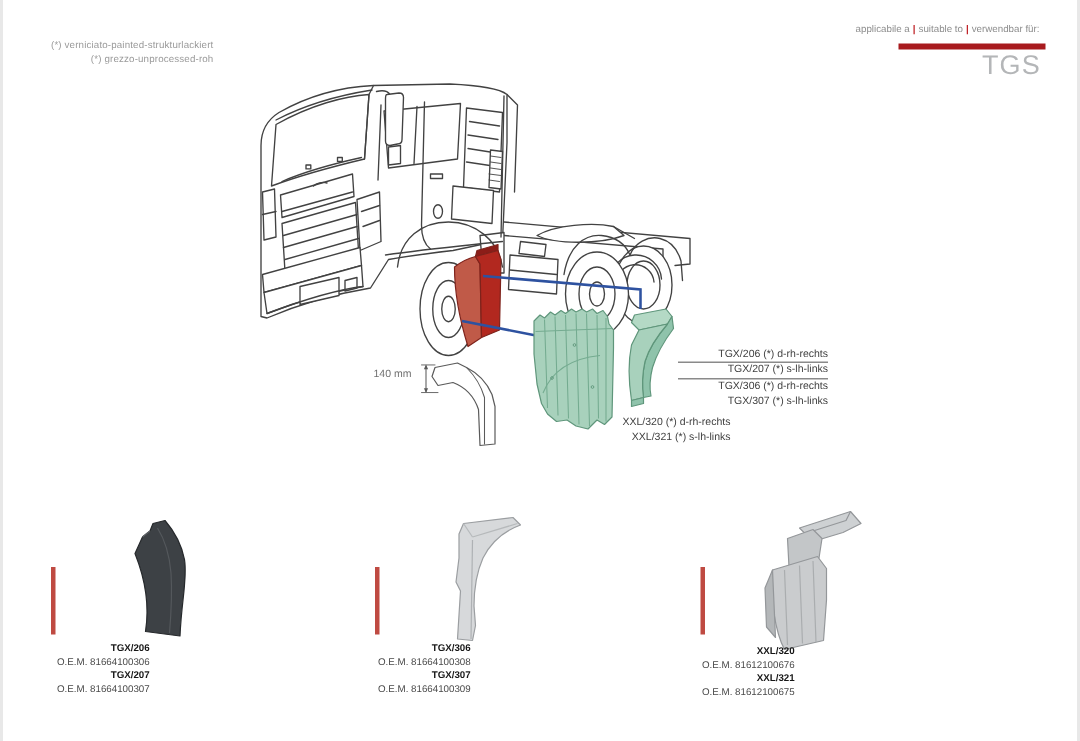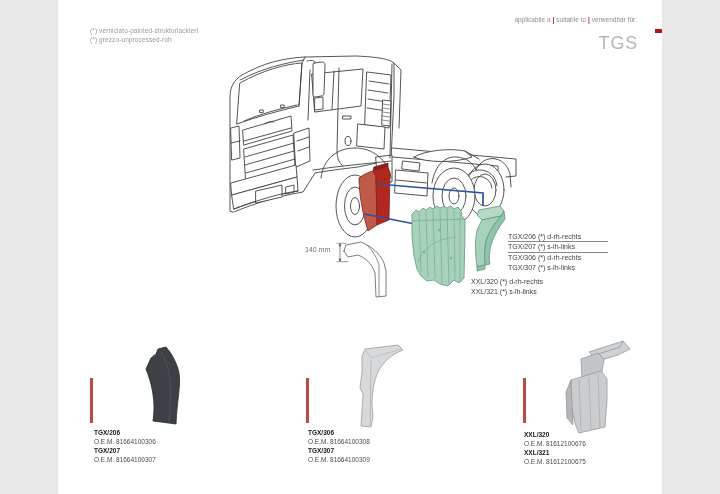--- a/index.html
+++ b/index.html
@@ -1,18 +1,18 @@
 <!DOCTYPE html>
 <html><head>
 <meta charset="utf-8">
 <style>
   html,body{margin:0;padding:0;background:#e8e8e8;}
   .page{
-    position:relative;width:604px;height:494px;background:#ffffff;
-    font-family:"Liberation Sans", sans-serif;overflow:hidden;margin:0 auto;
+    position:relative;width:716px;height:494px;background:#ffffff;
+    font-family:"Liberation Sans", sans-serif;overflow:hidden;margin:0 auto;text-align:right;
   }
   .abs{position:absolute;}
   
   .notes{left:32px;top:27px;font-size:6.5px;line-height:8.5px;color:#9a9a9a;letter-spacing:.1px;}
   
   .applicability{right:25px;top:16px;font-size:6.5px;color:#8d8d8d;white-space:nowrap;}
   .applicability .pipe{color:#bf2126;padding:0 2px;font-weight:bold;}
   .header-rule{left:597px;top:29px;width:98px;height:4px;background:#a81a1e;}
   .model{right:24px;top:34px;font-size:18px;color:#b4b6b8;letter-spacing:.8px;line-height:1;}
   

